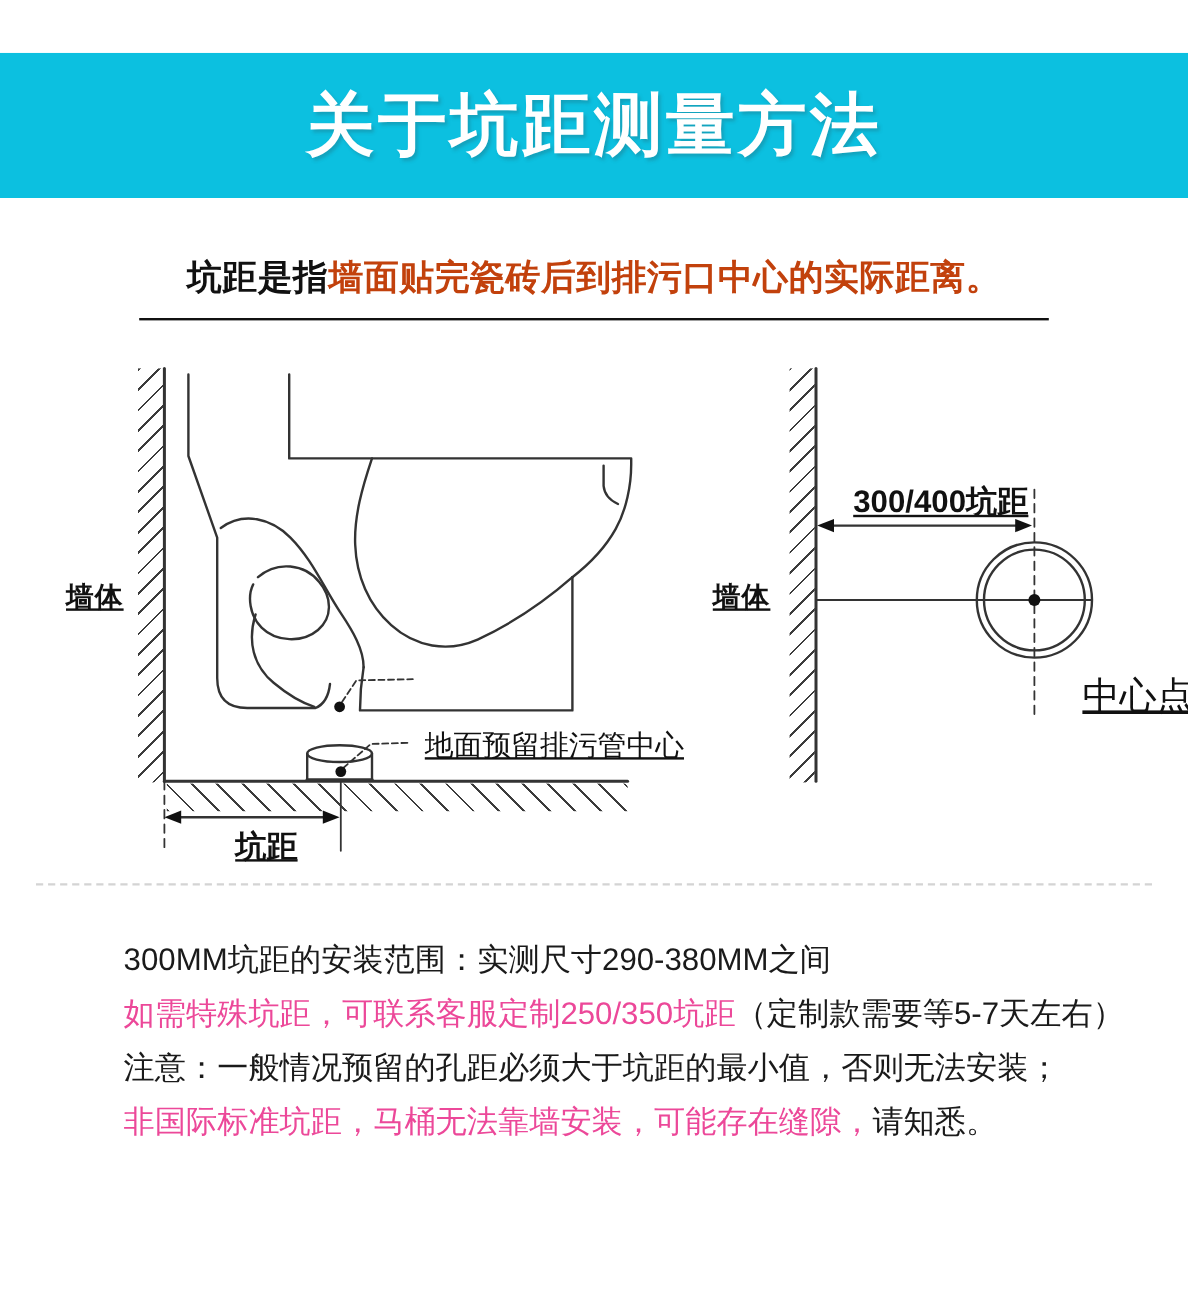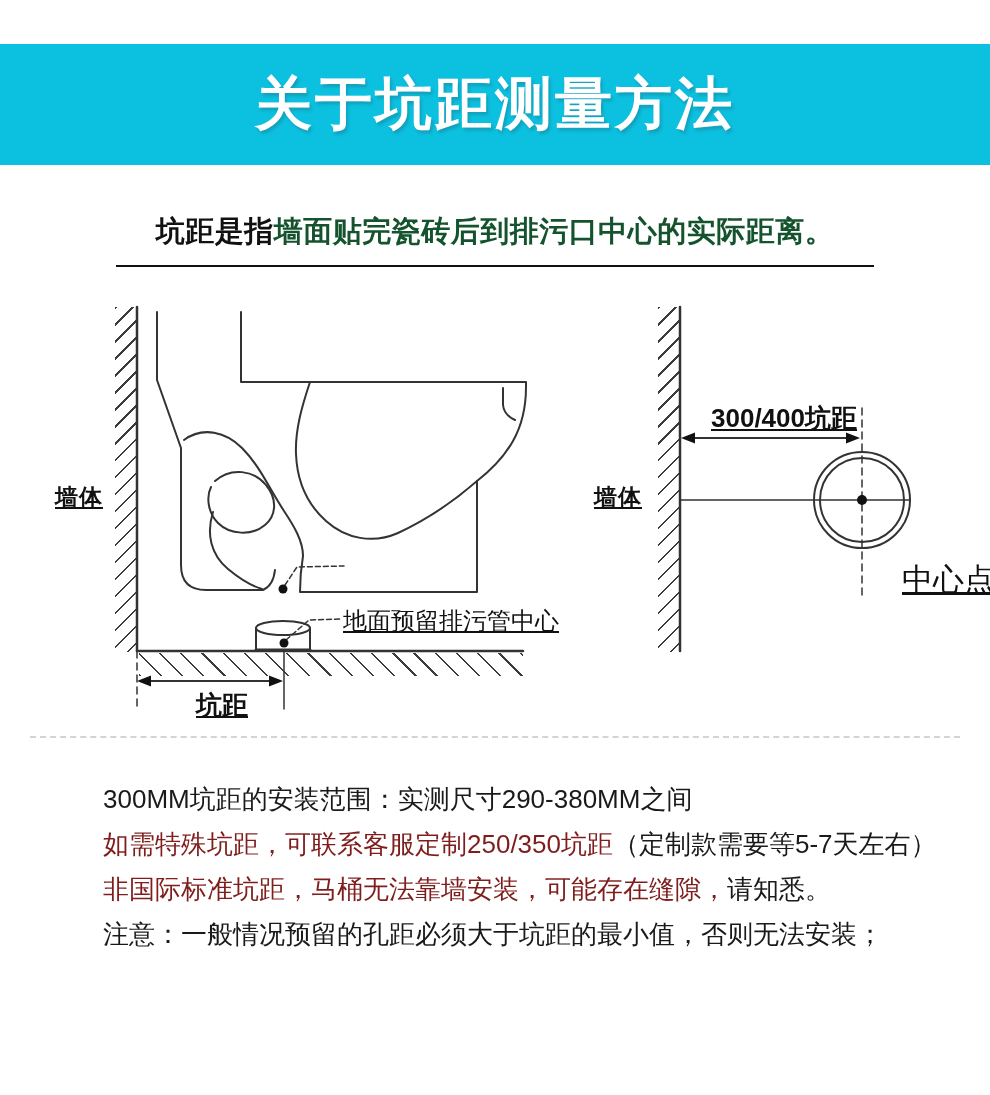--- a/index.html
+++ b/index.html
@@ -15,52 +15,52 @@
   .banner h1{
     margin:0;font-size:57px;font-weight:bold;color:#ffffff;letter-spacing:3px;
     text-shadow:2px 3px 3px rgba(40,80,90,0.28);
   }
   
   .subtitle{
     position:absolute;left:116px;top:168px;width:758px;text-align:center;
     font-size:29px;font-weight:bold;letter-spacing:.5px;
     border-bottom:2px solid #111;padding-bottom:13px;white-space:nowrap;
   }
-  .subtitle .hl{color:#14532d;}
+  .subtitle .hl{color:#c2410c;}
   
   .lineart{position:absolute;left:0;top:0;}
   .hatch{position:absolute;}
   .hatch-wall{
     width:21px;height:345px;top:263px;
     background:repeating-linear-gradient(135deg,#3c3c3c 0 1.6px,transparent 1.6px 12px);
   }
   .hatch-wall-left{left:115px;}
   .hatch-wall-right{left:658px;}
   .hatch-floor{
     left:139px;top:609px;width:384px;height:23px;
     background:repeating-linear-gradient(45deg,#3c3c3c 0 1.6px,transparent 1.6px 15px);
   }
   .dlabel{position:absolute;white-space:nowrap;color:#111;text-decoration:underline;}
   .wall-label{font-size:23px;font-weight:600;letter-spacing:1px;}
   #wallL{left:55px;top:438px;}
   #wallR{left:594px;top:438px;}
   #outletLbl{left:348px;top:508px;font-size:24px;}
-  #pipeLbl{left:343px;top:561px;font-size:24px;}
+  #pipeLbl{left:354px;top:561px;font-size:24px;}
   #pitLbl{left:196px;top:644px;font-size:26px;font-weight:600;}
   #distLbl{left:711px;top:357px;font-size:26px;font-weight:600;}
   #centerLbl{left:902px;top:515px;font-size:31px;}
   
   .divider{
     position:absolute;left:30px;top:692px;width:930px;height:0;
     border-top:2px dashed #d4d4d4;
   }
   
   .notes{position:absolute;left:103px;top:733px;width:860px;}
   .note-line{font-size:26px;line-height:45px;white-space:nowrap;color:#1a1a1a;}
-  .note-line .cyan{color:#7f1d1d;}
+  .note-line .cyan{color:#ec4899;}
 </style>
 </head>
 <body>
 
 <div class="page">
 
   <header class="banner">
     <h1>关于坑距测量方法</h1>
   </header>
 
@@ -119,17 +119,17 @@
   <div class="dlabel" id="pitLbl">坑距</div>
   <div class="dlabel wall-label" id="wallR">墙体</div>
   <div class="dlabel" id="distLbl">300/400坑距</div>
   <div class="dlabel" id="centerLbl">中心点</div>
 
   <div class="divider"></div>
 
   <div class="notes">
     <div class="note-line"><span class="cyan"></span><span>300MM坑距的安装范围：实测尺寸290-380MM之间</span></div>
     <div class="note-line"><span class="cyan">如需特殊坑距，可联系客服定制250/350坑距</span><span>（定制款需要等5-7天左右）</span></div>
+    <div class="note-line"><span class="cyan"></span><span>注意：一般情况预留的孔距必须大于坑距的最小值，否则无法安装；</span></div>
     <div class="note-line"><span class="cyan">非国际标准坑距，马桶无法靠墙安装，可能存在缝隙，</span><span>请知悉。</span></div>
-    <div class="note-line"><span class="cyan"></span><span>注意：一般情况预留的孔距必须大于坑距的最小值，否则无法安装；</span></div>
   </div>
 
 </div>
 
 </body></html>

